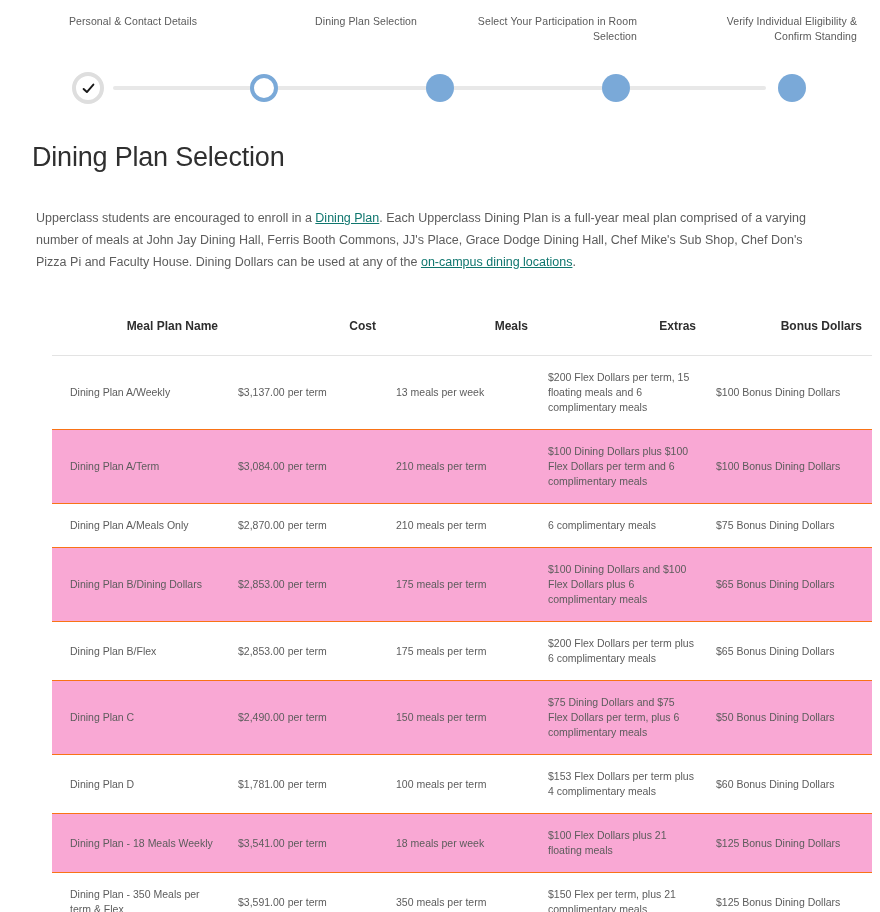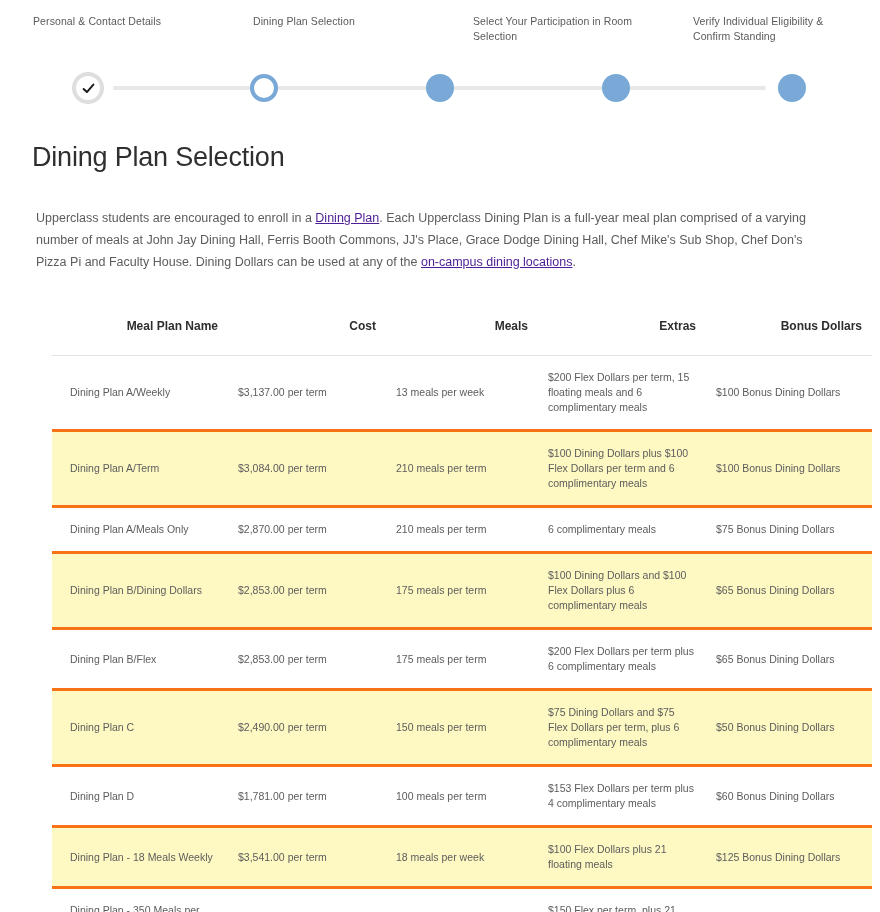--- a/index.html
+++ b/index.html
@@ -21,21 +21,21 @@
     position: relative;
     width: 880px;
     padding-top: 14px;
   }
   .step-labels {
     display: flex;
     width: 880px;
   }
   .step-label {
     flex: 1 1 0;
-    text-align: left;
+    text-align: right;
     font-size: 10.5px;
     line-height: 15px;
     color: #5a5a5a;
     padding: 0 23px;
     box-sizing: border-box;
     letter-spacing: 0.1px;
     margin-left: 10px;
   }
   .step-track-wrap {
     position: relative;
@@ -109,21 +109,21 @@
     letter-spacing: -0.2px;
   }
   p.intro {
     font-size: 12.5px;
     line-height: 22px;
     color: #5c5c5c;
     margin: 34px 0 0 4px;
     max-width: 790px;
   }
   a.inline-link {
-    color: #4c1d95;
+    color: #0f766e;
     text-decoration: underline;
   }
 
   
   .table-wrap {
     margin: 32px 20px 0 20px;
   }
   table.plans {
     width: 820px;
     border-collapse: collapse;
@@ -137,24 +137,24 @@
     padding: 14px 10px 22px 10px;
     border-bottom: 1px solid #e3e3e3;
     vertical-align: bottom;
   }
   table.plans tbody td {
     font-size: 10.5px;
     line-height: 15px;
     color: #5c5c5c;
     padding: 14px 10px;
     vertical-align: middle;
-    border-bottom: 3px solid #f97316;
+    border-bottom: 1px solid #f97316;
   }
   table.plans tbody tr.alt td {
-    background: #fef9c3;
+    background: #f9a8d4;
   }
   table.plans tbody tr.alt {
     border-top: 1px solid #ececec;
   }
   .col-name  { width: 176px; padding-left: 18px !important; }
   .col-cost  { width: 158px; }
   .col-meals { width: 152px; }
   .col-extras{ width: 168px; }
   .col-bonus { width: 166px; }
   td.cell-name { padding-left: 18px !important; }

